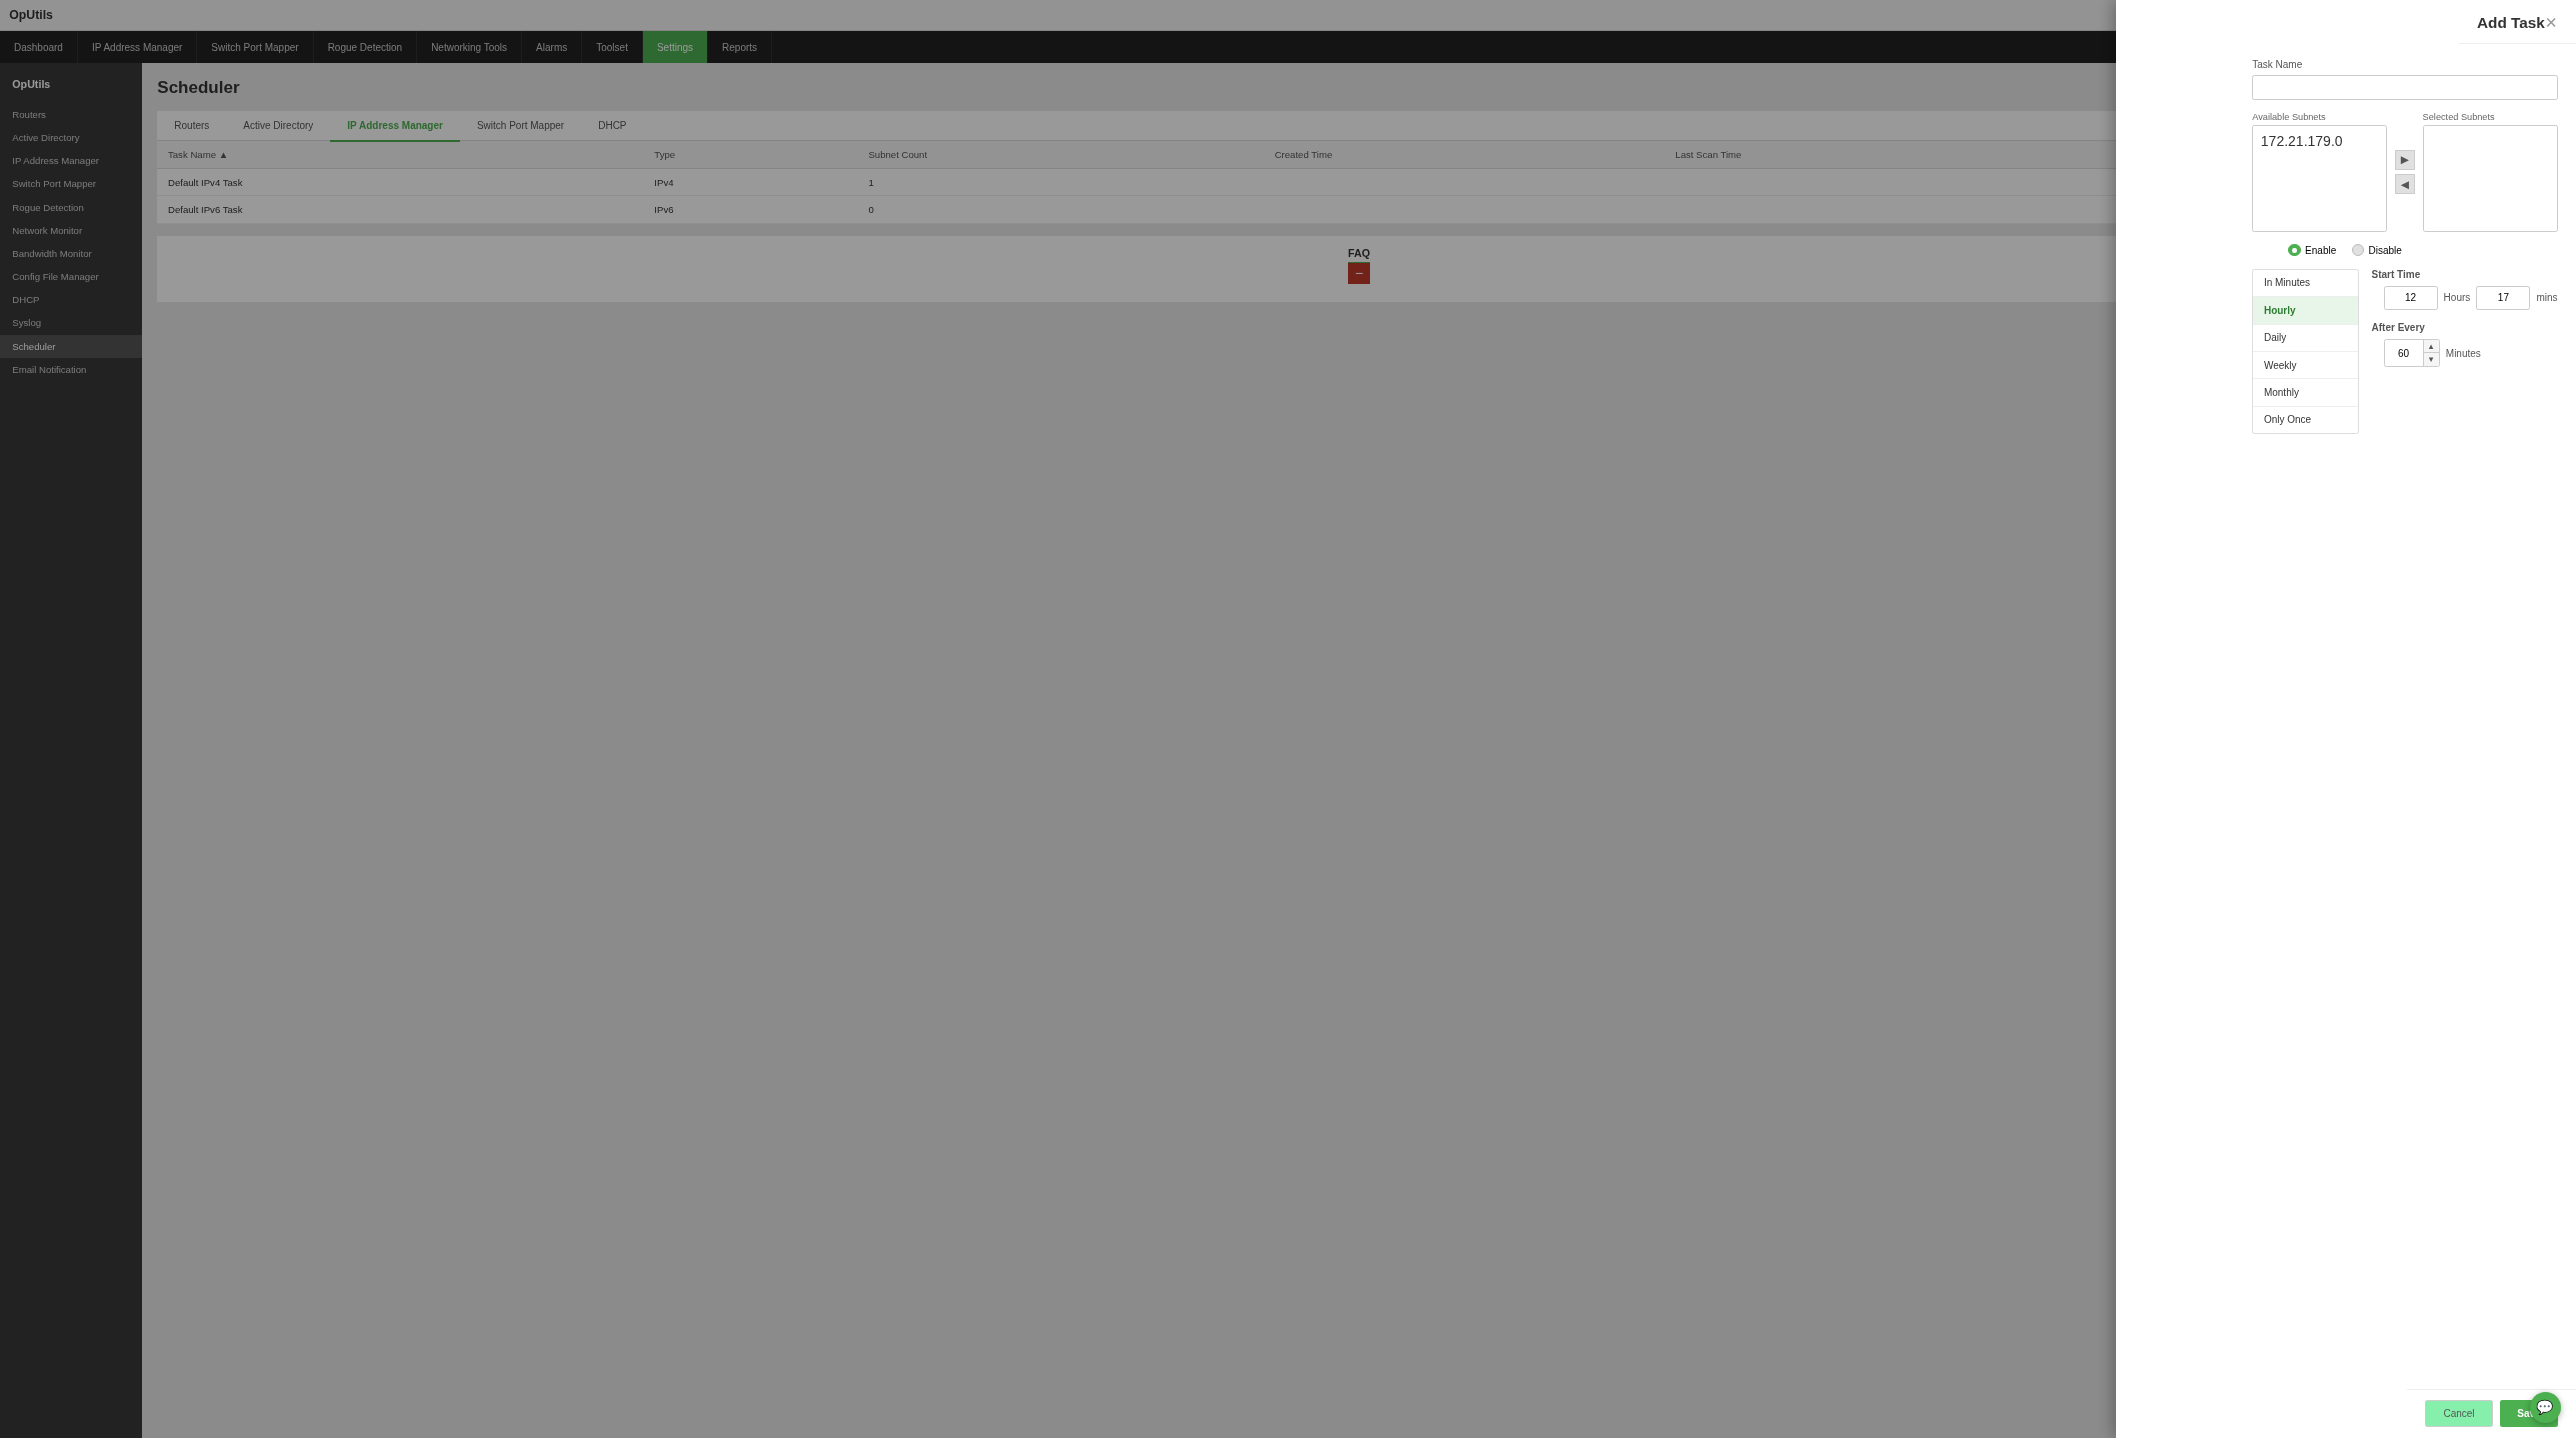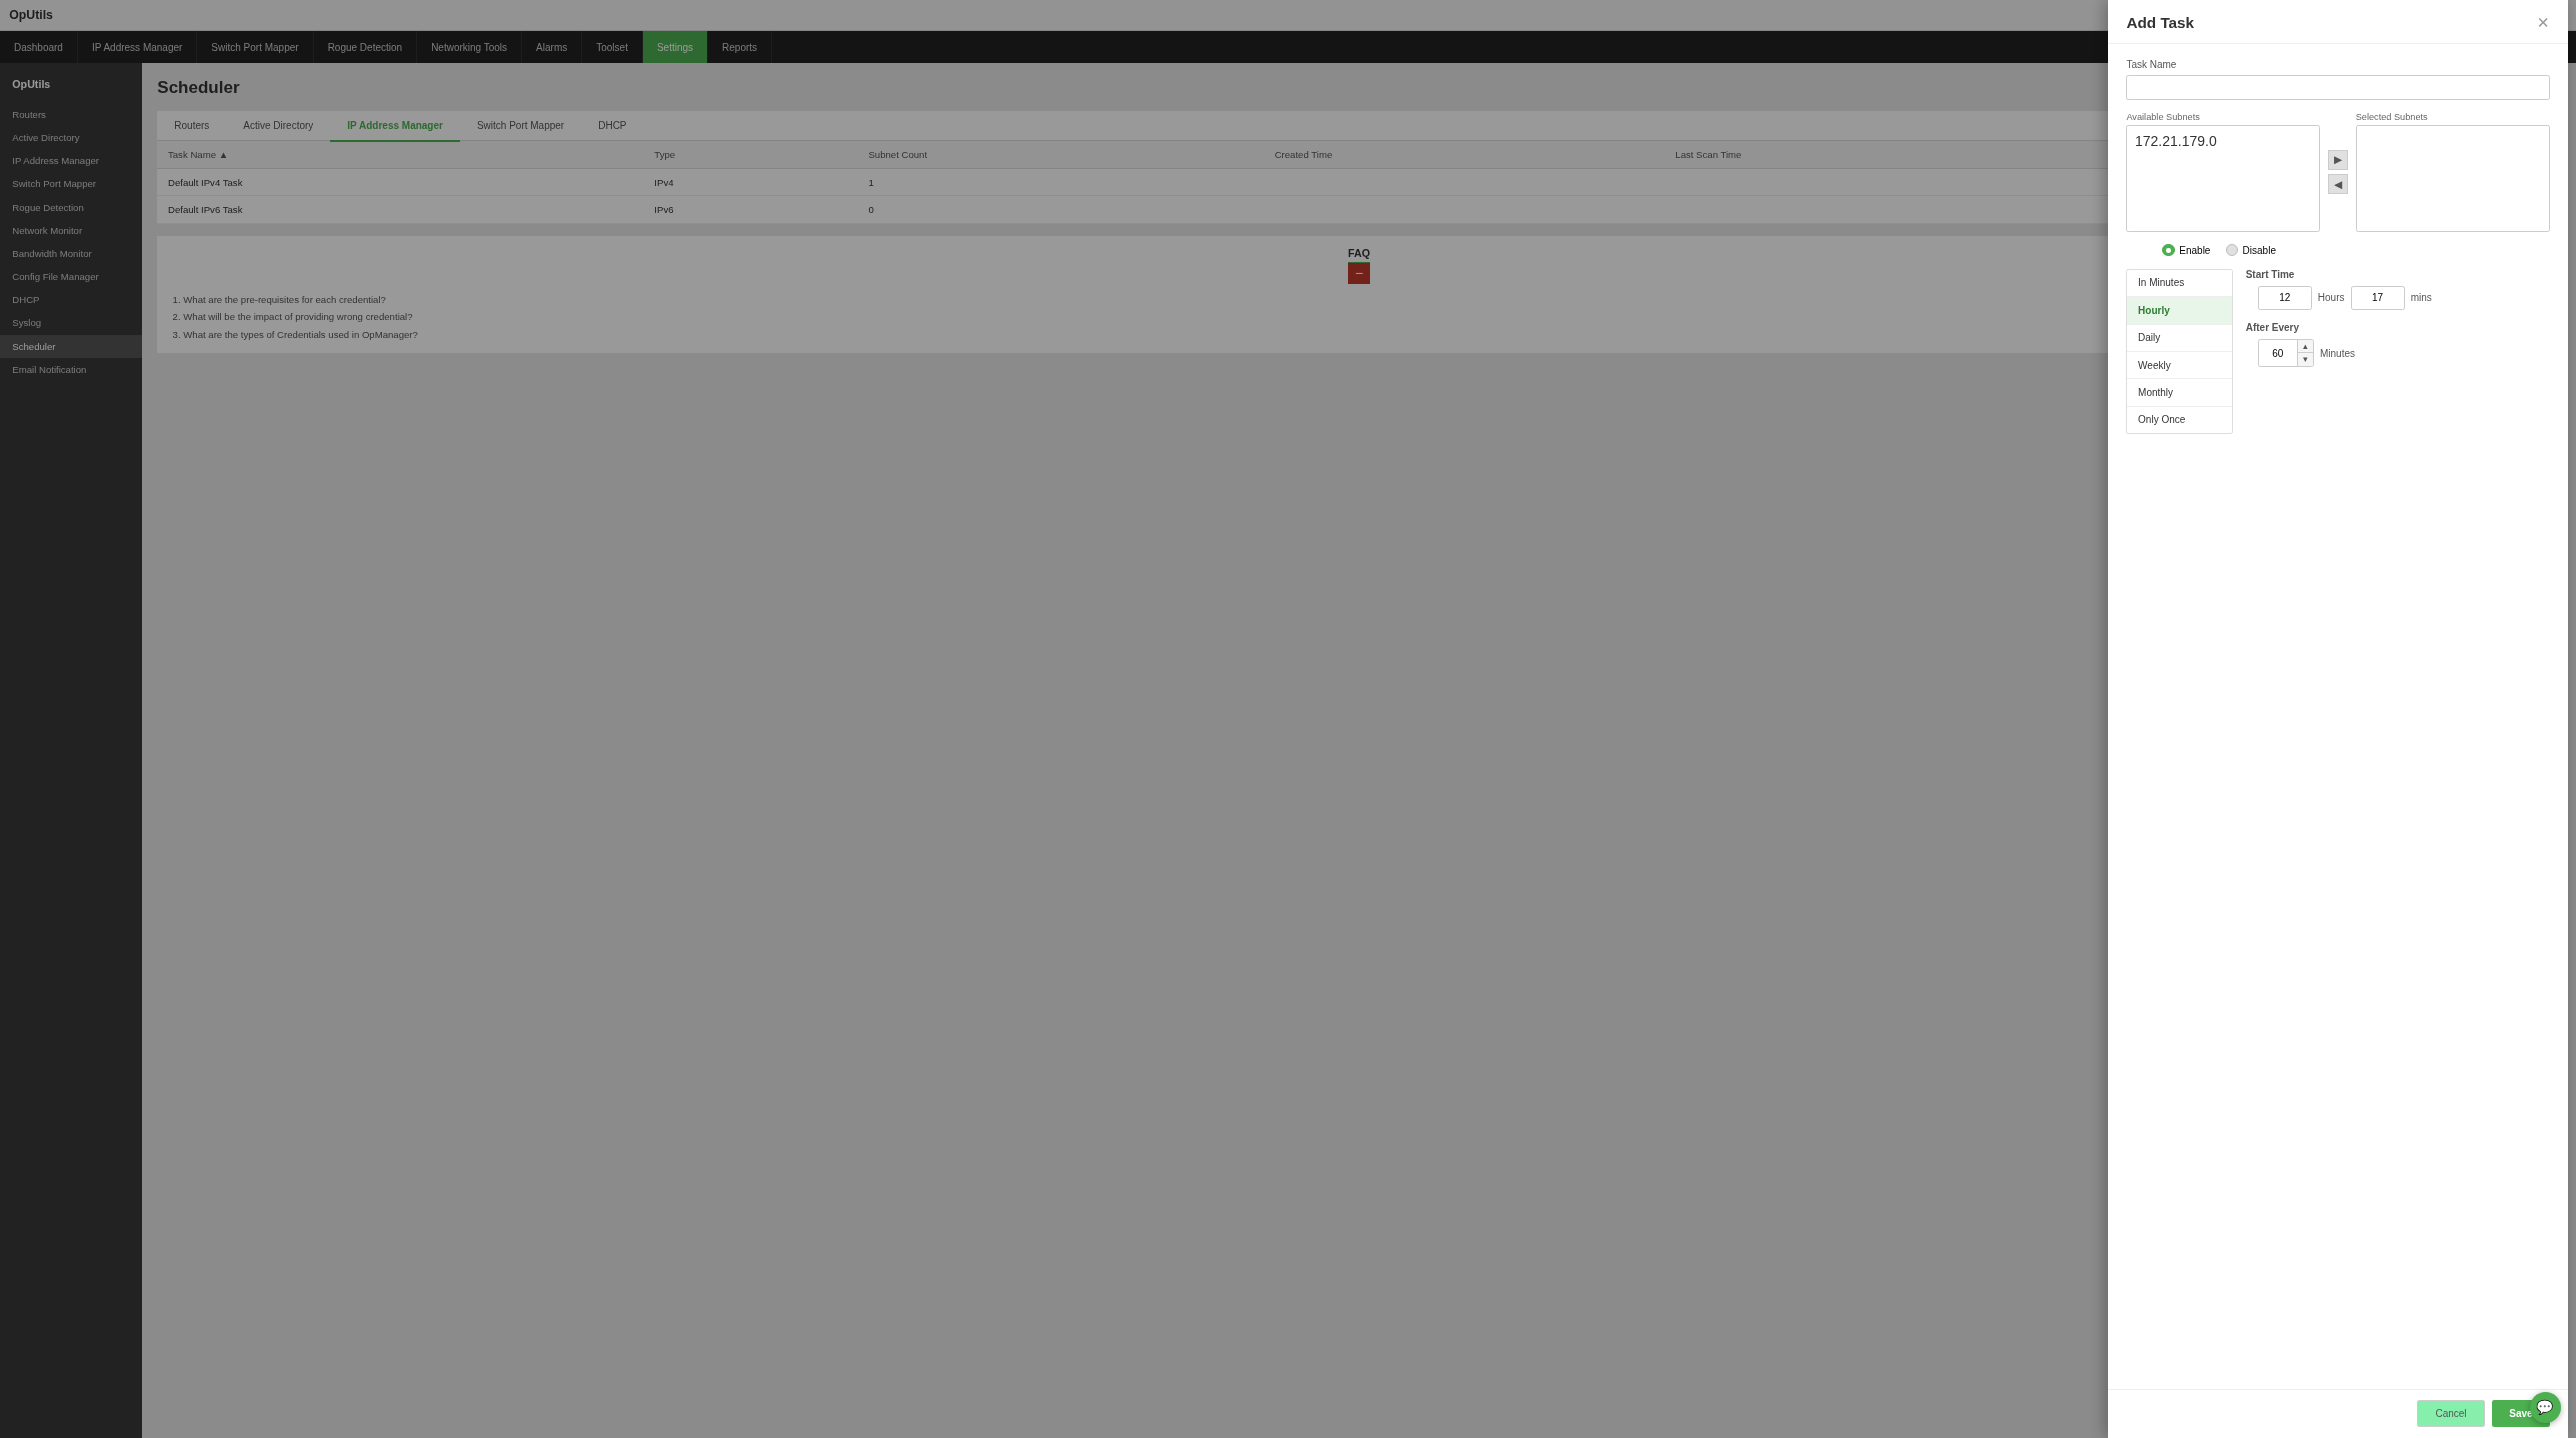--- a/index.html
+++ b/index.html
@@ -210,27 +210,28 @@
     .overlay {
       position: fixed;
       top: 0; left: 0; right: 0; bottom: 0;
       background: rgba(0,0,0,0.4);
       z-index: 100;
     }
 
     
     .modal {
       position: fixed;
-      top: 0; right: 8px; bottom: 0;
+      top: 0; right: 0; bottom: 0;
       width: 460px;
       background: #fff;
       z-index: 200;
       display: flex;
       flex-direction: column;
       box-shadow: -3.1px 0 15.3px rgba(0,0,0,0.3);
+      align-items: flex-end;
     }
     .modal-header {
       display: flex;
       align-items: center;
       justify-content: space-between;
       padding: 14px 18.4px 10.7px;
       border-bottom: 0.8px solid #eee;
     }
     .modal-title {
       font-size: 15.3px;
@@ -584,25 +585,20 @@
           </tr>
         </tbody>
       </table>
     </div>
 
     <div class="faq-section">
       <div class="faq-header">
         <div class="faq-title">FAQ</div>
         <button class="faq-toggle">−</button>
       </div>
-      <ul class="faq-list">
-        <li class="faq-list-item">1. What are the pre-requisites for each credential?</li>
-        <li class="faq-list-item">2. What will be the impact of providing wrong credential?</li>
-        <li class="faq-list-item">3. What are the types of Credentials used in OpManager?</li>
-      </ul>
     </div>
   </main>
 </div>
 
 <div class="overlay"></div>
 
 <div class="modal">
   <div class="modal-header">
     <div class="modal-title">Add Task</div>
     <button class="modal-close">✕</button>

